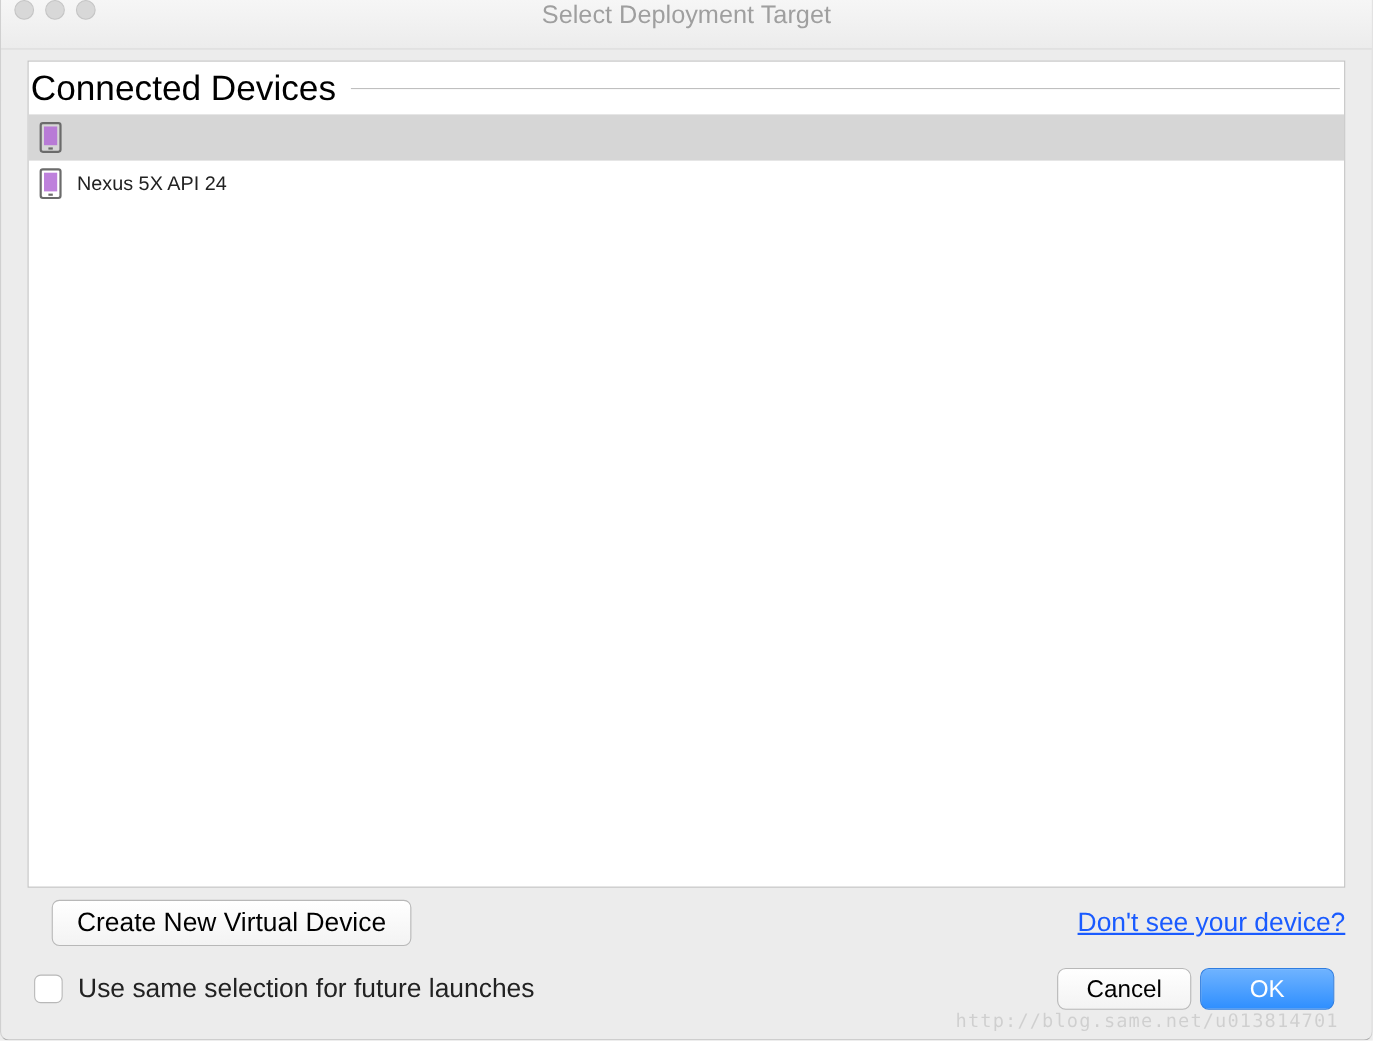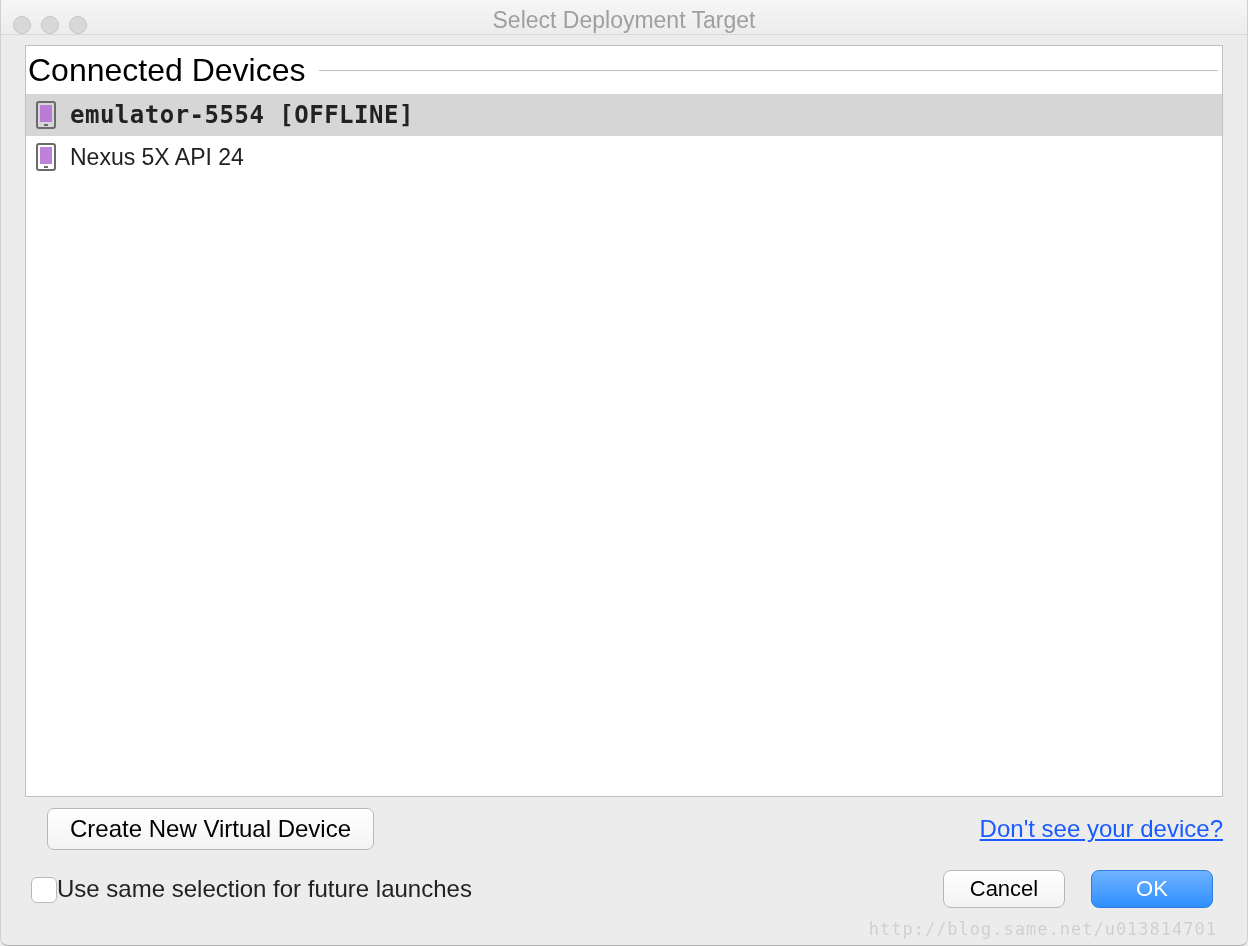--- a/index.html
+++ b/index.html
@@ -5,23 +5,23 @@
     * { box-sizing: border-box; margin: 0; padding: 0; }
     html, body { width: 1248px; height: 946px; overflow: hidden; }
     body {
       font-family: "Helvetica Neue", "Lucida Grande", Arial, sans-serif;
       background: #ececec;
       color: #222;
       font-size: 22px;
     }
 
     .titlebar {
-      height: 35px;
+      height: 45px;
       display: flex;
-      align-items: flex-end;
+      align-items: flex-start;
       position: relative;
       padding-left: 12px;
       background: linear-gradient(#f6f6f6, #ececec);
       border-bottom: 1px solid #d9d9d9;
     }
     .tl-buttons { display: flex; gap: 10px; }
     .tl-btn {
       width: 18px; height: 18px; border-radius: 50%;
       background: #d8d8d8; border: 1px solid #c5c5c5;
     }
@@ -53,21 +53,21 @@
       padding-left: 10px;
       font-size: 24px;
       gap: 14px;
       cursor: default;
     }
     .device-row.selected { background: #d6d6d6; }
     .device-row.selected .dev-label {
       font-weight: 700; letter-spacing: 0.5px;
       font-family: "Menlo", "Consolas", monospace; font-size: 24px;
     }
-    .dev-label { font-size: 23px; }
+    .dev-label { font-size: 18px; }
 
     .phone-icon {
       width: 20px; height: 28px;
       border: 2px solid #6b6b6b; border-radius: 3px;
       position: relative; flex-shrink: 0;
     }
     .phone-icon::before {
       content: ""; position: absolute; left: 2px; right: 2px; top: 2px; bottom: 5px;
       background: #b36bd6; opacity: 0.85;
     }
@@ -88,28 +88,28 @@
     }
     .help-link {
       color: #1a5bff; text-decoration: underline; font-size: 24px;
       cursor: default;
     }
 
     .bottom-row {
       display: flex; align-items: center; justify-content: space-between;
       padding: 0 34px 0 30px; height: 72px;
     }
-    .check-group { display: flex; align-items: flex-end; }
+    .check-group { display: flex; align-items: center; gap: 14px; }
     .chkbox {
       width: 26px; height: 26px; background: #fff;
       border: 1px solid #b8b8b8; border-radius: 6px;
     }
     .check-label { font-size: 24px; }
 
-    .btn-group { display: flex; gap: 26px; }
+    .btn-group { display: flex; gap: 8px; }
     .btn {
       min-width: 122px; height: 38px;
       border-radius: 8px; border: 1px solid #b8b8b8;
       font-size: 22px; display: flex; align-items: center; justify-content: center;
       cursor: default;
     }
     .btn-default { background: linear-gradient(#ffffff, #f3f3f3); color: #000; padding: 0 18px; }
     .btn-primary {
       background: linear-gradient(#6fb3ff, #2f8fff);
       border: 1px solid #2f7de0; color: #fff; font-weight: 400;
@@ -137,21 +137,20 @@
 
   <div class="list-pane">
 
     <div class="group-header">
       <span>Connected Devices</span>
       <span class="rule"></span>
     </div>
 
     <div class="device-row selected">
       <span class="phone-icon"></span>
-      <span class="dev-label">emulator-5554 [OFFLINE]</span>
     </div>
 
 
     <div class="device-row">
       <span class="phone-icon"></span>
       <span class="dev-label">Nexus 5X API 24</span>
     </div>
 
   </div>
 

